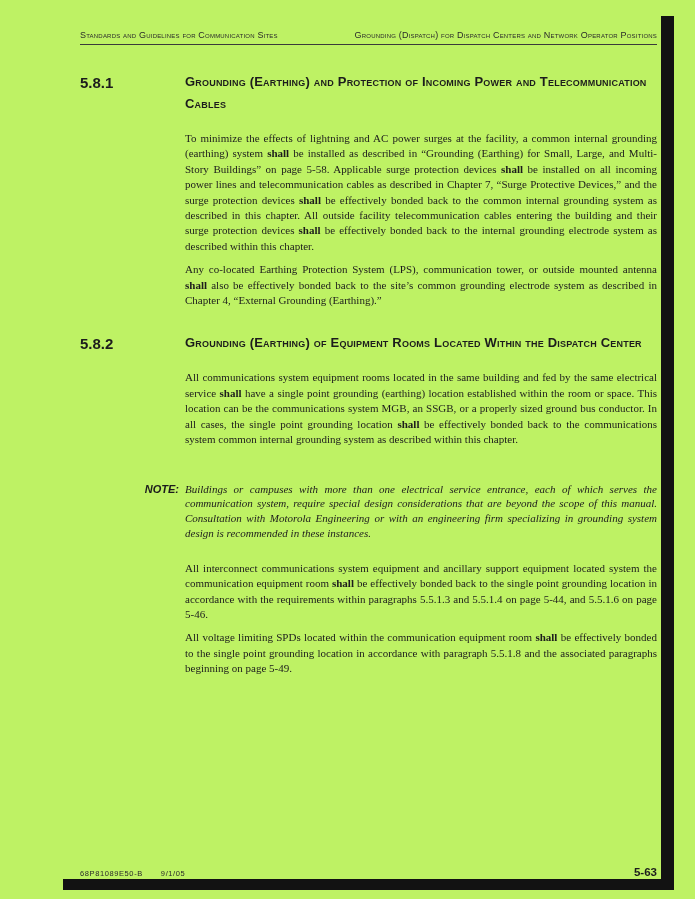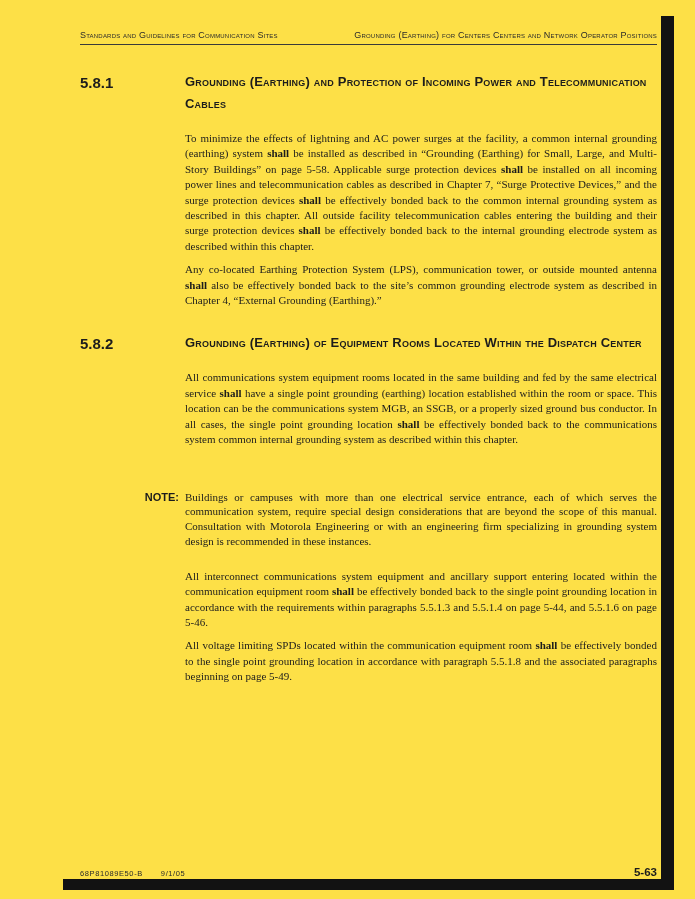--- a/index.html
+++ b/index.html
@@ -1,21 +1,21 @@
 <!DOCTYPE html>
 <html><head>
 <meta charset="utf-8">
 <style>
   * { margin: 0; padding: 0; box-sizing: border-box; }
   html, body { background: #e8e8e8; }
   .sheet {
     position: relative;
     width: 695px;
     height: 899px;
-    background: #fde047;
+    background: #bef264;
     overflow: hidden;
     font-family: "Liberation Serif", serif;
     color: #1c1c1c;
   }
   
   .scan-right  { position: absolute; top: 16px; right: 21px; bottom: 9px; width: 13px; background: #121212; }
   .scan-bottom { position: absolute; left: 63px; right: 21px; bottom: 9px; height: 11px; background: #121212; }
 
   .content { position: absolute; left: 80px; top: 30px; width: 577px; }
 
@@ -51,21 +51,21 @@
   .sec-body { grid-column: 2; margin-top: 16px; }
 
   p.body-par {
     font-size: 11px;
     line-height: 15.4px;
     text-align: justify;
     margin-bottom: 8px;
   }
   p.body-par strong { font-weight: bold; }
 
-  .note-row { display: grid; grid-template-columns: 105px 1fr; margin-top: 34px; margin-bottom: 20px; }
+  .note-row { display: grid; grid-template-columns: 105px 1fr; margin-top: 26px; margin-bottom: 20px; font-style: italic; }
   .note-label {
     font-family: "Liberation Sans", sans-serif;
     font-weight: bold;
     font-size: 11px;
     text-align: right;
     padding-right: 6px;
     padding-top: 1px;
   }
   .note-text {
     font-size: 11px;
@@ -99,21 +99,21 @@
 </style>
 </head>
 <body>
 
 <div class="sheet">
 
   <div class="content">
 
     <div class="running-header">
       <span>Standards and Guidelines for Communication Sites</span>
-      <span>Grounding (Earthing) for Centers Centers and Network Operator Positions</span>
+      <span>Grounding (Dispatch) for Dispatch Centers and Network Operator Positions</span>
     </div>
     <hr class="header-rule">
 
     <div class="section">
       <div class="sec-num">5.8.1</div>
       <h1 class="sec-title">Grounding (Earthing) and Protection of Incoming Power and Telecommunication Cables</h1>
       <div class="sec-body">
         <p class="body-par"><span>To minimize the effects of lightning and AC power surges at the facility, a common internal grounding (earthing) system </span><strong>shall</strong><span> be installed as described in “Grounding (Earthing) for Small, Large, and Multi-Story Buildings” on page 5-58. Applicable surge protection devices </span><strong>shall</strong><span> be installed on all incoming power lines and telecommunication cables as described in Chapter 7, “Surge Protective Devices,” and the surge protection devices </span><strong>shall</strong><span> be effectively bonded back to the common internal grounding system as described in this chapter. All outside facility telecommunication cables entering the building and their surge protection devices </span><strong>shall</strong><span> be effectively bonded back to the internal grounding electrode system as described within this chapter.</span></p>
         <p class="body-par"><span>Any co-located Earthing Protection System (LPS), communication tower, or outside mounted antenna </span><strong>shall</strong><span> also be effectively bonded back to the site’s common grounding electrode system as described in Chapter 4, “External Grounding (Earthing).”</span></p>
       </div>
@@ -128,21 +128,21 @@
     </div>
 
     <div class="note-row">
       <div class="note-label">NOTE:</div>
       <p class="note-text">Buildings or campuses with more than one electrical service entrance, each of which serves the communication system, require special design considerations that are beyond the scope of this manual. Consultation with Motorola Engineering or with an engineering firm specializing in grounding system design is recommended in these instances.</p>
     </div>
 
     <div class="section" style="margin-top:0;">
       <div></div>
       <div class="sec-body" style="margin-top:0;">
-        <p class="body-par"><span>All interconnect communications system equipment and ancillary support entering located within the communication equipment room </span><strong>shall</strong><span> be effectively bonded back to the single point grounding location in accordance with the requirements within paragraphs 5.5.1.3 and 5.5.1.4 on page 5-44, and 5.5.1.6 on page 5-46.</span></p>
+        <p class="body-par"><span>All interconnect communications system equipment and ancillary support equipment located system the communication equipment room </span><strong>shall</strong><span> be effectively bonded back to the single point grounding location in accordance with the requirements within paragraphs 5.5.1.3 and 5.5.1.4 on page 5-44, and 5.5.1.6 on page 5-46.</span></p>
         <p class="body-par"><span>All voltage limiting SPDs located within the communication equipment room </span><strong>shall</strong><span> be effectively bonded to the single point grounding location in accordance with paragraph 5.5.1.8 and the associated paragraphs beginning on page 5-49.</span></p>
       </div>
     </div>
 
   </div>
 
   <div class="page-footer">
     <span class="footer-left">
       <span>68P81089E50-B</span><span class="gap"></span><span>9/1/05</span>
     </span>

